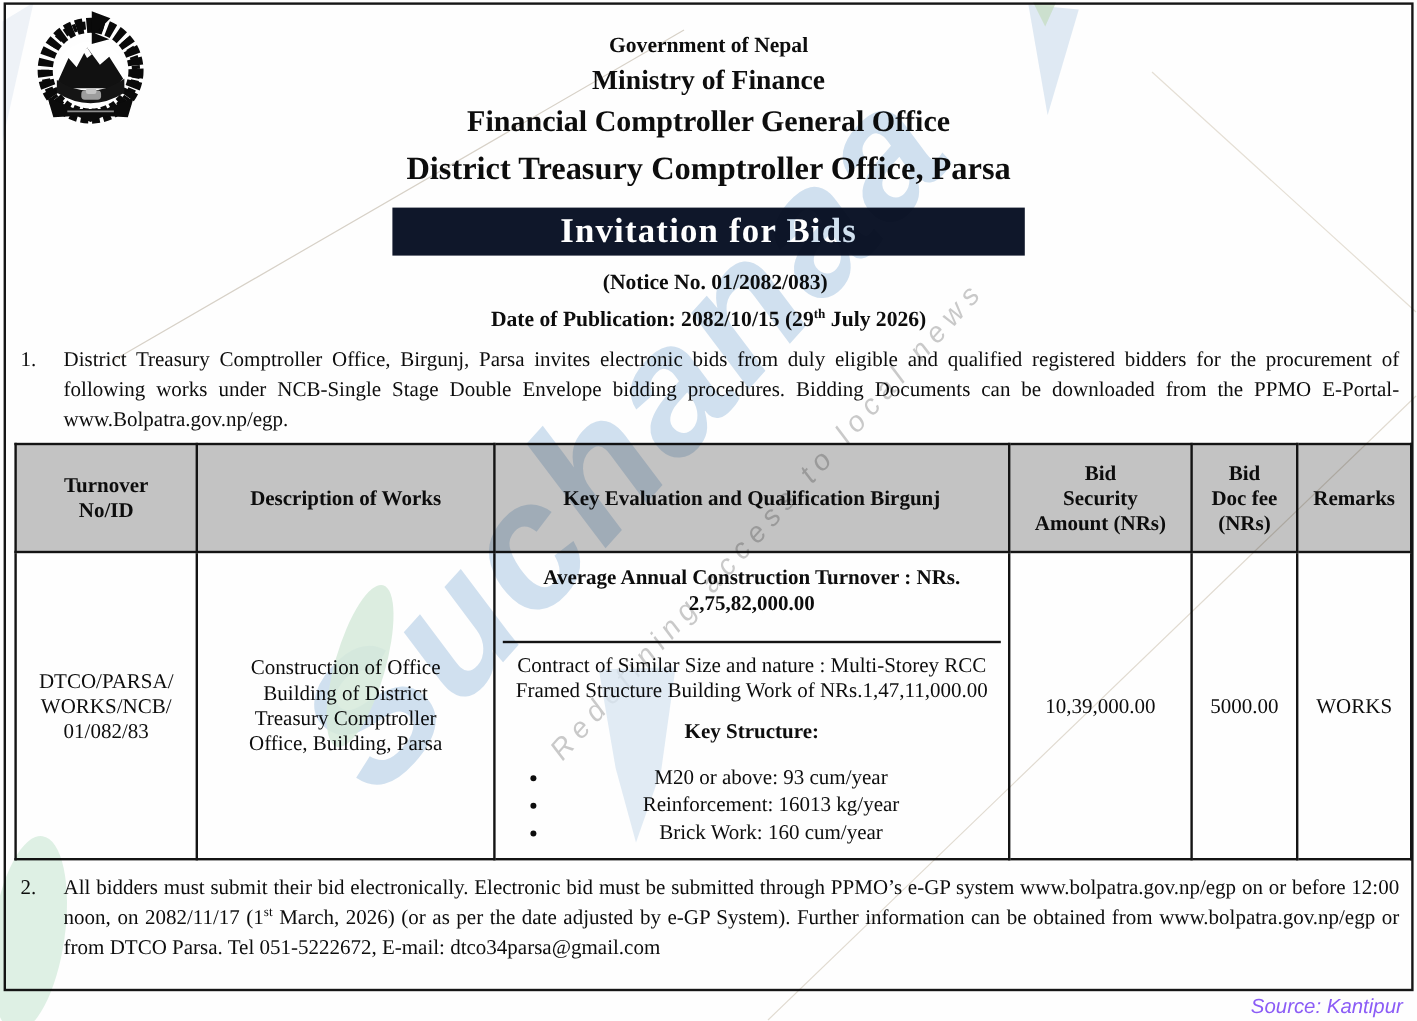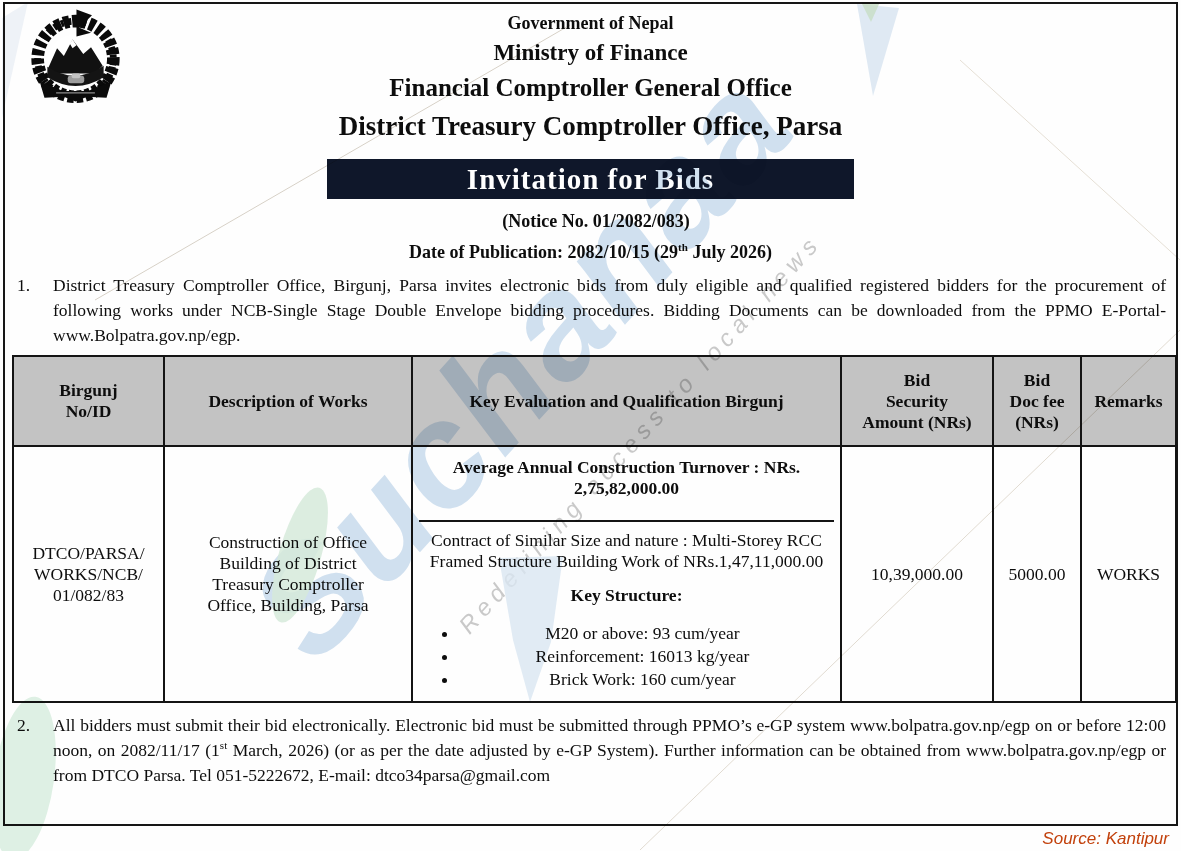--- a/index.html
+++ b/index.html
@@ -16,21 +16,21 @@
     font-size:24px;letter-spacing:6px;color:rgba(150,150,150,0.5);white-space:nowrap;}
   .wm-shape{position:absolute;}
 
   
   .notice{position:absolute;left:3px;top:2px;width:1171px;height:820px;border:2px solid #161616;
     background:transparent;z-index:2;}
 
   .emblem{position:absolute;left:27px;top:6px;width:97px;height:100px;z-index:3;}
 
   .hdr{ text-align:center;}
-  .hdr .gov{font-size:18px;line-height:26px;font-weight:bold;margin-top:6px;}
+  .hdr .gov{font-size:18px;line-height:26px;font-weight:bold;margin-top:20px;}
   .hdr .ministry{font-size:23px;line-height:33px;font-weight:bold;}
   .hdr .office{font-size:25px;line-height:37px;font-weight:bold;}
   .hdr .district{font-size:27px;line-height:40px;font-weight:bold;}
 
   .banner{width:527px;height:40px;margin:13px auto 0;background:#0f172a;color:#ffffff;
     font-weight:bold;font-size:29px;line-height:40px;text-align:center;letter-spacing:1px;}
 
   .notice-no{text-align:center;font-weight:bold;font-size:18px;line-height:24px;margin-top:10px;padding-left:11px;}
   .pub-date{text-align:center;font-weight:bold;font-size:18px;line-height:26px;margin-top:6px;}
   sup{font-size:11px;line-height:0;vertical-align:super;}
@@ -48,21 +48,21 @@
   table.bid td{height:250px;vertical-align:middle;text-align:center;font-size:17.5px;padding:2px 6px;}
   td.crit{padding:0;vertical-align:top;text-align:left;}
   .crit .sub1{border-bottom:2px solid #141414;padding:4px 8px 18px;min-height:45px;font-weight:bold;}
   .crit .sub2{padding:8px 8px 4px;}
   .crit .ka-label{font-weight:bold;margin-top:13px;}
   ul.ka{margin:17px 0 0 32px;padding:0;}
   ul.ka li{margin:2px 0;}
   td.pre{white-space:pre-line;}
 
   .source{position:absolute;right:12px;bottom:2px;z-index:4;
-    font-family:"Liberation Sans",sans-serif;font-style:italic;font-size:17px;color:#c2410c;}
+    font-family:"Liberation Sans",sans-serif;font-style:italic;font-size:17px;color:#8b5cf6;}
 </style>
 </head>
 <body>
 
 <div class="sheet">
 
   <div class="notice">
 
     <div class="hdr">
       <div class="gov">Government of Nepal</div>
@@ -86,21 +86,21 @@
       <colgroup>
         <col style="width:151px">
           <col style="width:248px">
           <col style="width:429px">
         <col style="width:152px">
           <col style="width:88px">
           <col style="width:95px">
       </colgroup>
       <tbody>
           <tr>
-        <th>Birgunj
+        <th>Turnover
 No/ID</th>
         <th>Description of Works</th>
         <th>Key Evaluation and Qualification Birgunj</th>
         <th>Bid
 Security
 Amount (NRs)</th>
         <th>Bid
 Doc fee
 (NRs)</th>
         <th>Remarks</th>

